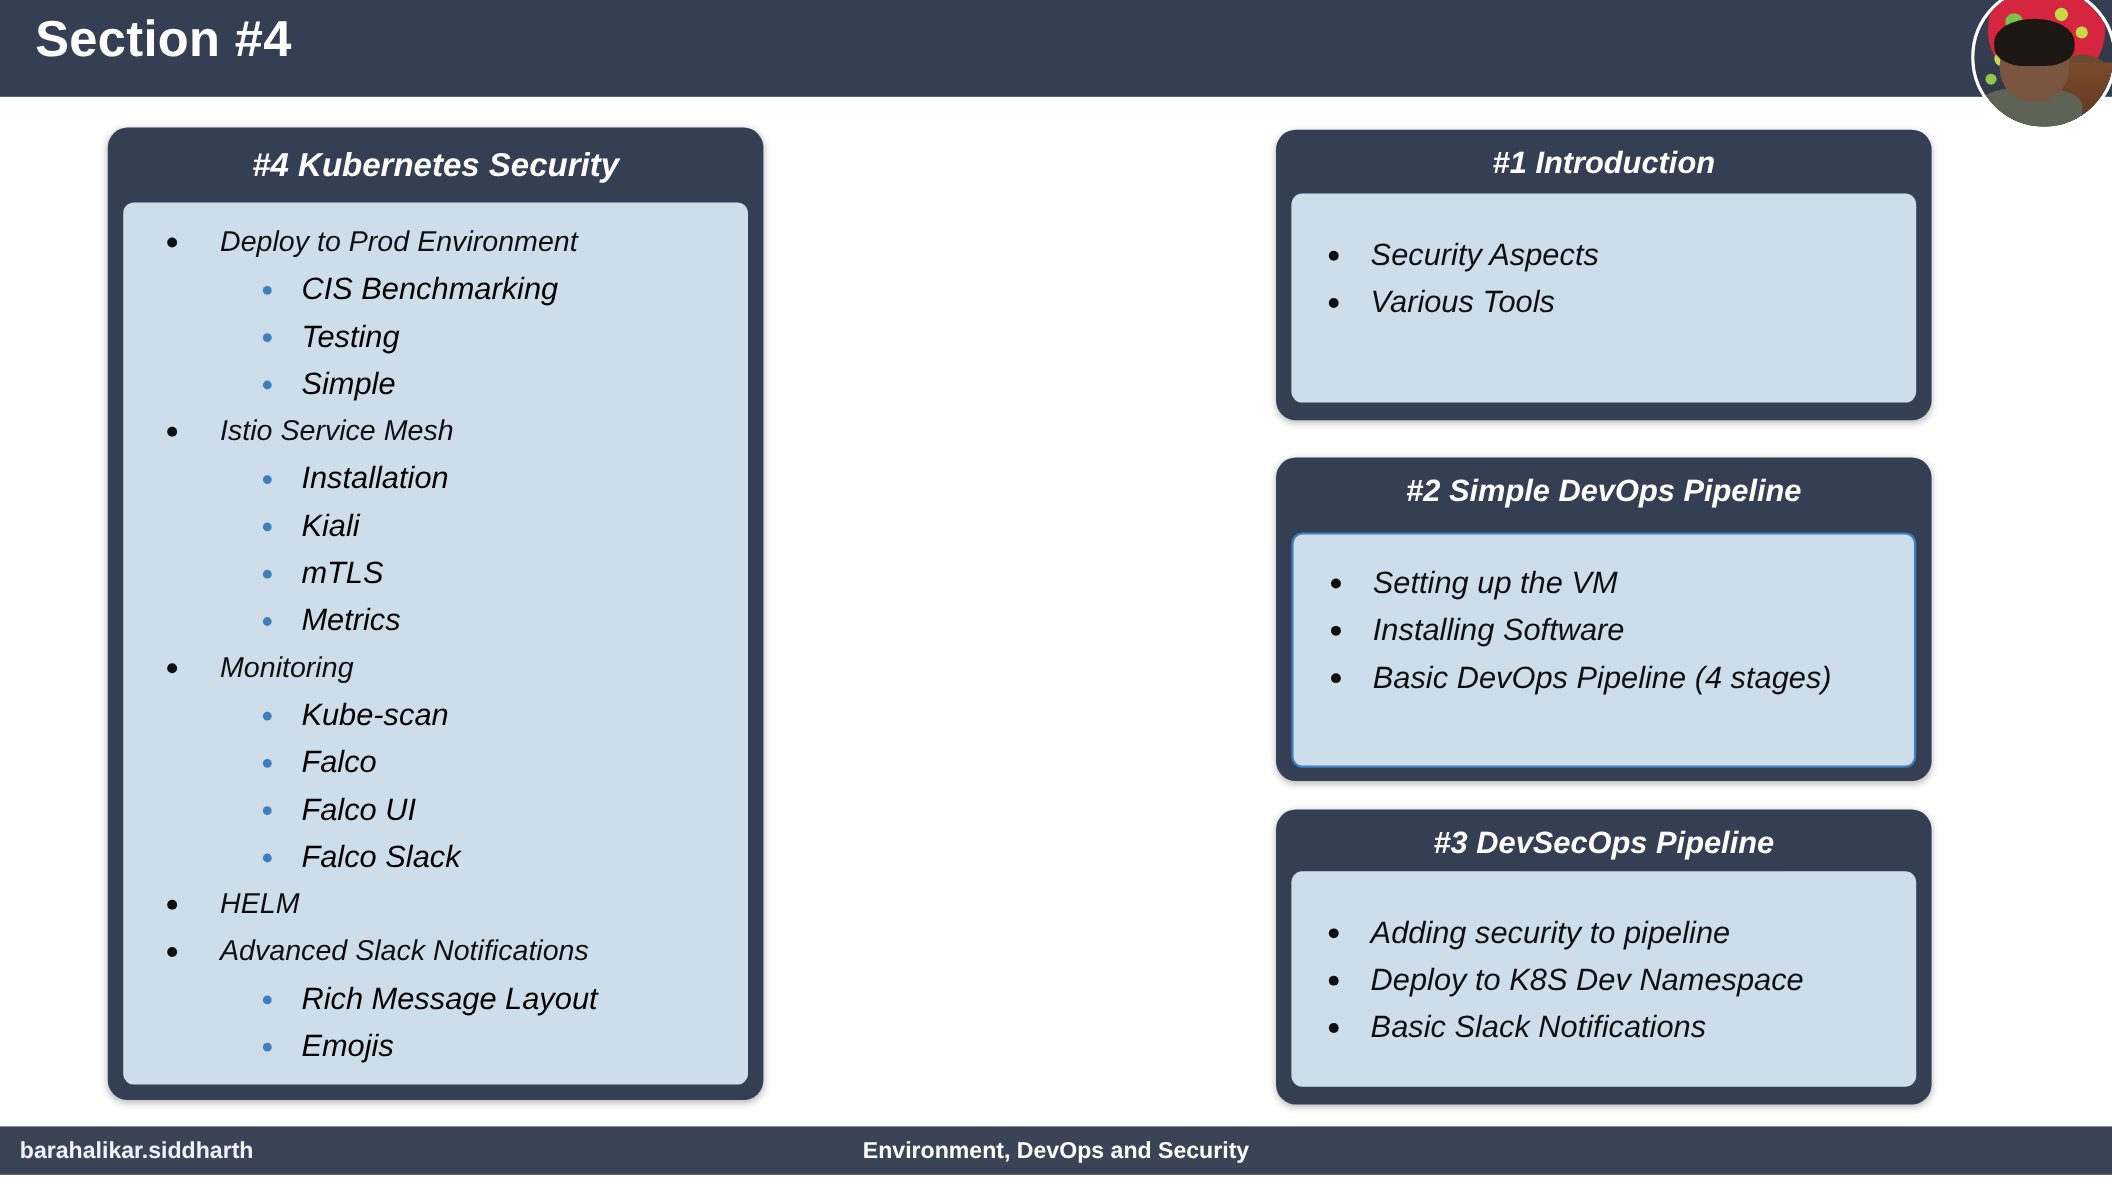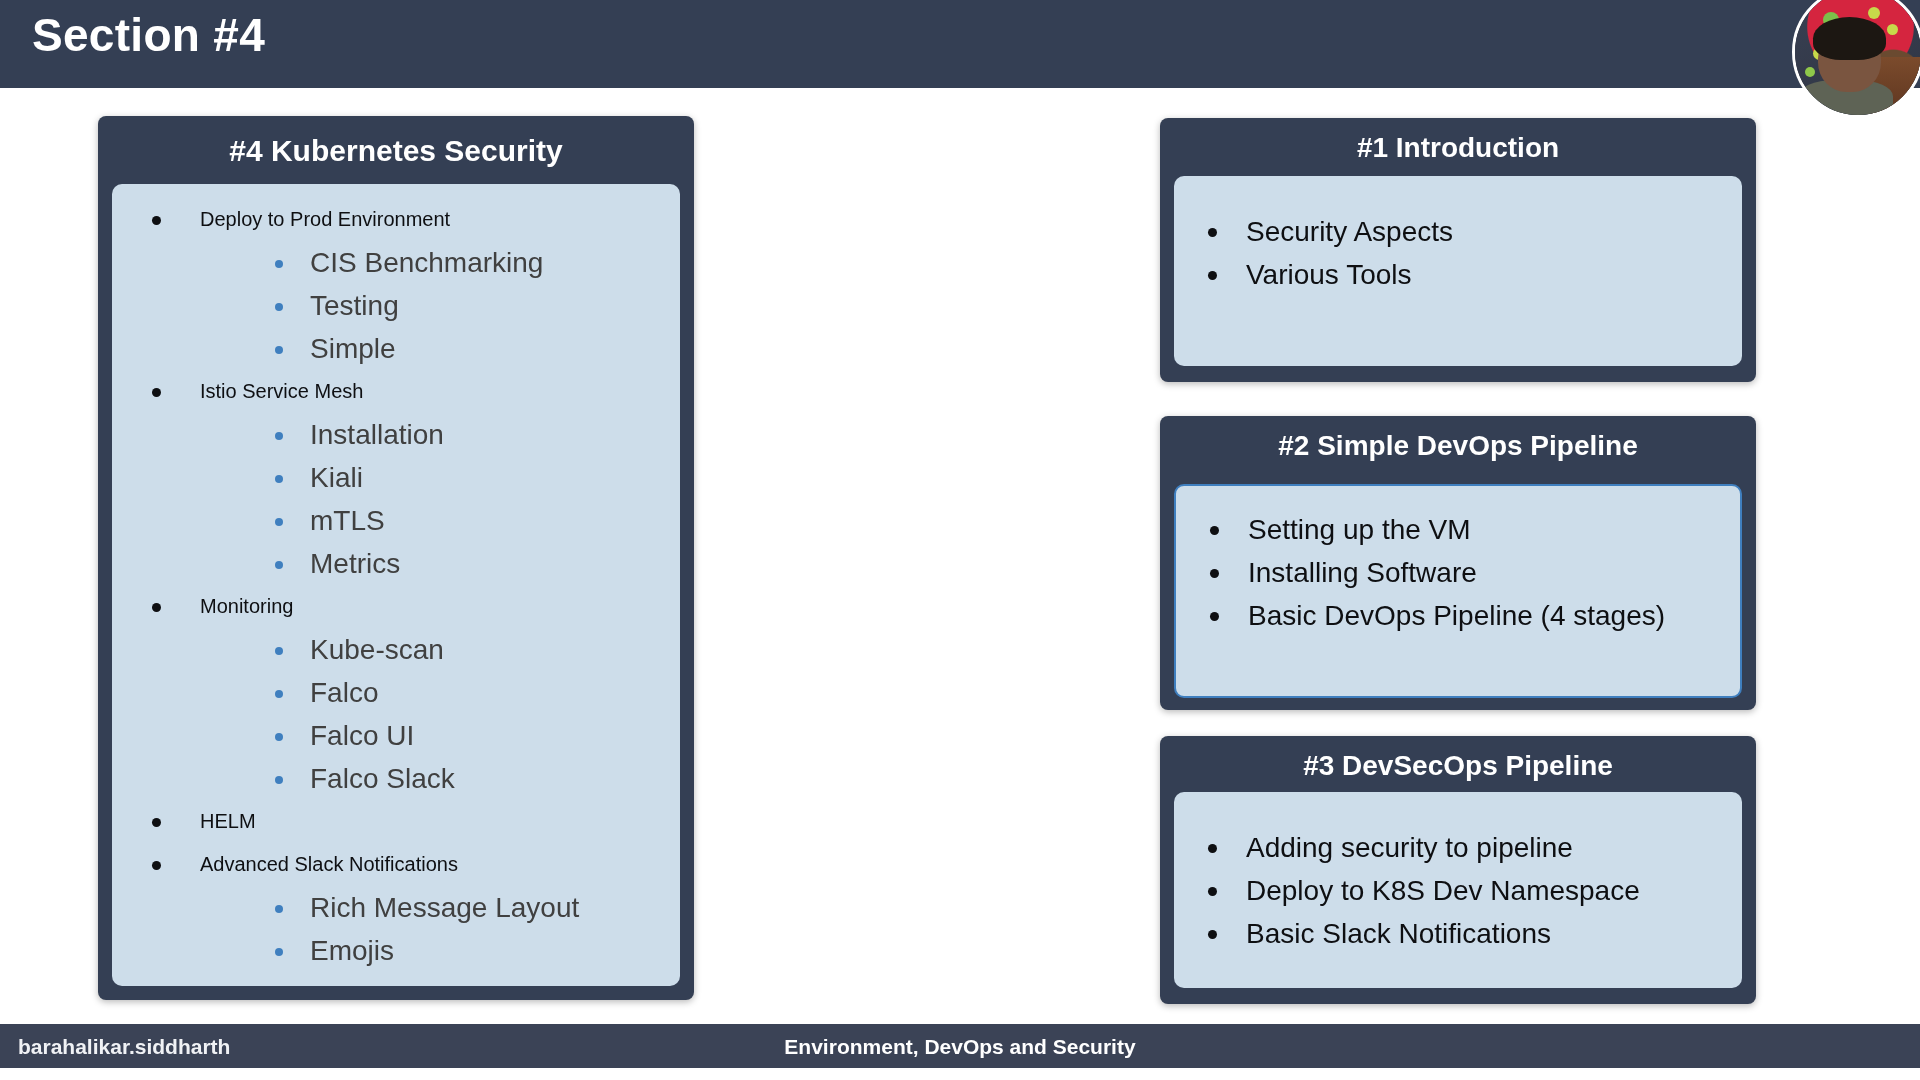--- a/index.html
+++ b/index.html
@@ -82,23 +82,24 @@
     position: absolute;
     right: -4%; bottom: 0;
     width: 44%; height: 46%;
     background: linear-gradient(180deg, #7b4b2c 0%, #5e3620 100%);
   }
 
   
   .card {
     position: absolute;
     background: #343f54;
-    border-radius: 8px;
+    border-radius: 18px;
     box-shadow: 0 2px 7px rgba(0,0,0,0.28);
     box-sizing: border-box;
+    font-style: italic;
   }
   .card-title {
     position: absolute;
     left: 0; right: 0;
     text-align: center;
     color: #ffffff;
     font-weight: bold;
     white-space: nowrap;
   }
   .card-body {
@@ -122,34 +123,33 @@
     position: relative;
     color: #0e0f12;
     white-space: nowrap;
   }
   ul.bullets li .bullet-dot {
     position: absolute;
     border-radius: 50%;
     background: #0e0f12;
   }
   ul.bullets li.sub {
-    color: #404040;
-    margin-left: 36px;
+    color: #000000;
   }
   ul.bullets li.sub .bullet-dot {
     background: #3f7fbf;
   }
 
   
   #card-left { left: 98px; top: 116px; width: 596px; height: 884px; }
   #card-left .card-title { top: 18px; font-size: 30px; }
   #card-left .card-body { left: 14px; top: 68px; width: 568px; height: 802px; }
   #card-left-list { position: absolute; left: 0; top: 14px; width: 100%; }
   #card-left-list li {
-    font-size: 20px;
+    font-size: 26px;
     line-height: 43px;
     height: 43px;
     padding-left: 88px;
   }
   #card-left-list li .bullet-dot { left: 40px; top: 18px; width: 9px; height: 9px; }
   #card-left-list li.sub {
     font-size: 28px;
     padding-left: 162px;
   }
   #card-left-list li.sub .bullet-dot { left: 127px; top: 19px; width: 8px; height: 8px; }

